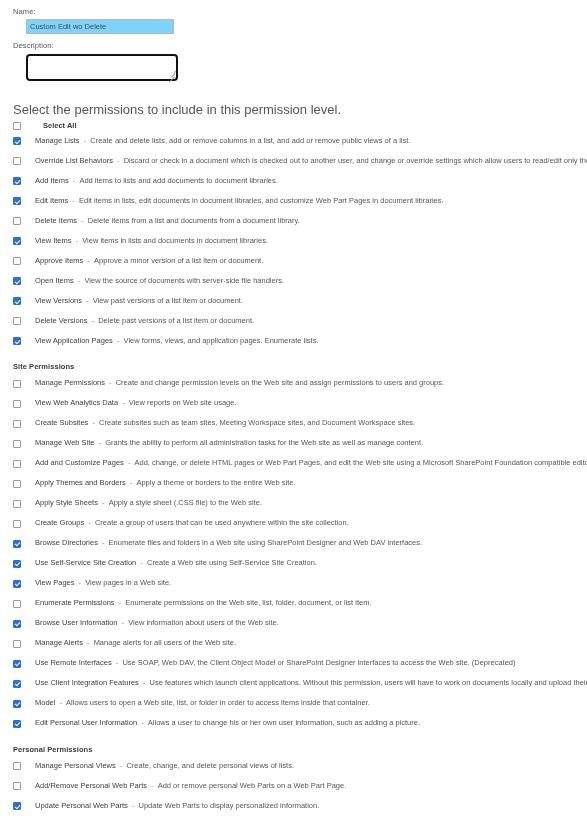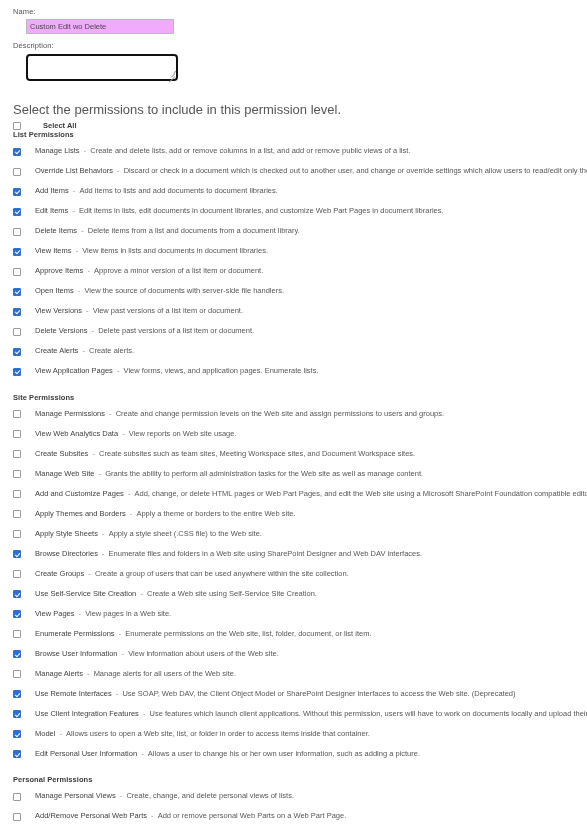--- a/index.html
+++ b/index.html
@@ -38,21 +38,21 @@
     letter-spacing: .1px;
   }
   .name-input {
     display: block;
     width: 140px;
     height: 11px;
     margin: 0 0 0 13px;
     padding: 1px 3px;
     box-sizing: content-box;
     border: 1px solid #b9b9b9;
-    background: #f0abfc;
+    background: #7dd3fc;
     font-family: "Liberation Sans", sans-serif;
     font-size: 7.5px;
     color: #4a4a4a;
     outline: none;
     border-radius: 0;
   }
   .label-desc {
     margin-top: 7px;
   }
   .desc-wrap {
@@ -203,21 +203,20 @@
 
   <div class="instruction">Select the permissions to include in this permission level.</div>
 
   <div class="select-all-row">
     <span class="cbx selectall"></span>
     <span class="select-all-label">Select All</span>
   </div>
 
   <div id="groups-container">
       <div class="group">
-        <div class="group-title">List Permissions</div>
         <ul class="group-list">
           <li class="perm-row">
             <span class="cbx checked"></span>
             <span class="perm-text"><span class="perm-name">Manage Lists</span><span class="perm-sep"> -  </span><span class="perm-desc">Create and delete lists, add or remove columns in a list, and add or remove public views of a list.</span></span>
           </li>
           <li class="perm-row">
             <span class="cbx"></span>
             <span class="perm-text"><span class="perm-name">Override List Behaviors</span><span class="perm-sep"> -  </span><span class="perm-desc">Discard or check in a document which is checked out to another user, and change or override settings which allow users to read/edit only their own items</span></span>
           </li>
           <li class="perm-row">
@@ -244,24 +243,20 @@
             <span class="cbx checked"></span>
             <span class="perm-text"><span class="perm-name">Open Items</span><span class="perm-sep"> -  </span><span class="perm-desc">View the source of documents with server-side file handlers.</span></span>
           </li>
           <li class="perm-row">
             <span class="cbx checked"></span>
             <span class="perm-text"><span class="perm-name">View Versions</span><span class="perm-sep"> -  </span><span class="perm-desc">View past versions of a list item or document.</span></span>
           </li>
           <li class="perm-row">
             <span class="cbx"></span>
             <span class="perm-text"><span class="perm-name">Delete Versions</span><span class="perm-sep"> -  </span><span class="perm-desc">Delete past versions of a list item or document.</span></span>
-          </li>
-          <li class="perm-row">
-            <span class="cbx checked"></span>
-            <span class="perm-text"><span class="perm-name">Create Alerts</span><span class="perm-sep"> -  </span><span class="perm-desc">Create alerts.</span></span>
           </li>
           <li class="perm-row">
             <span class="cbx checked"></span>
             <span class="perm-text"><span class="perm-name">View Application Pages</span><span class="perm-sep"> -  </span><span class="perm-desc">View forms, views, and application pages. Enumerate lists.</span></span>
           </li>
         </ul>
       </div>
       <div class="group">
         <div class="group-gap"></div>
         <div class="group-title">Site Permissions</div>
@@ -288,26 +283,26 @@
           </li>
           <li class="perm-row">
             <span class="cbx"></span>
             <span class="perm-text"><span class="perm-name">Apply Themes and Borders</span><span class="perm-sep"> -  </span><span class="perm-desc">Apply a theme or borders to the entire Web site.</span></span>
           </li>
           <li class="perm-row">
             <span class="cbx"></span>
             <span class="perm-text"><span class="perm-name">Apply Style Sheets</span><span class="perm-sep"> -  </span><span class="perm-desc">Apply a style sheet (.CSS file) to the Web site.</span></span>
           </li>
           <li class="perm-row">
+            <span class="cbx"></span>
+            <span class="perm-text"><span class="perm-name">Create Groups</span><span class="perm-sep"> -  </span><span class="perm-desc">Create a group of users that can be used anywhere within the site collection.</span></span>
+          </li>
+          <li class="perm-row">
             <span class="cbx checked"></span>
             <span class="perm-text"><span class="perm-name">Browse Directories</span><span class="perm-sep"> -  </span><span class="perm-desc">Enumerate files and folders in a Web site using SharePoint Designer and Web DAV interfaces.</span></span>
-          </li>
-          <li class="perm-row">
-            <span class="cbx"></span>
-            <span class="perm-text"><span class="perm-name">Create Groups</span><span class="perm-sep"> -  </span><span class="perm-desc">Create a group of users that can be used anywhere within the site collection.</span></span>
           </li>
           <li class="perm-row">
             <span class="cbx checked"></span>
             <span class="perm-text"><span class="perm-name">Use Self-Service Site Creation</span><span class="perm-sep"> -  </span><span class="perm-desc">Create a Web site using Self-Service Site Creation.</span></span>
           </li>
           <li class="perm-row">
             <span class="cbx checked"></span>
             <span class="perm-text"><span class="perm-name">View Pages</span><span class="perm-sep"> -  </span><span class="perm-desc">View pages in a Web site.</span></span>
           </li>
           <li class="perm-row">

